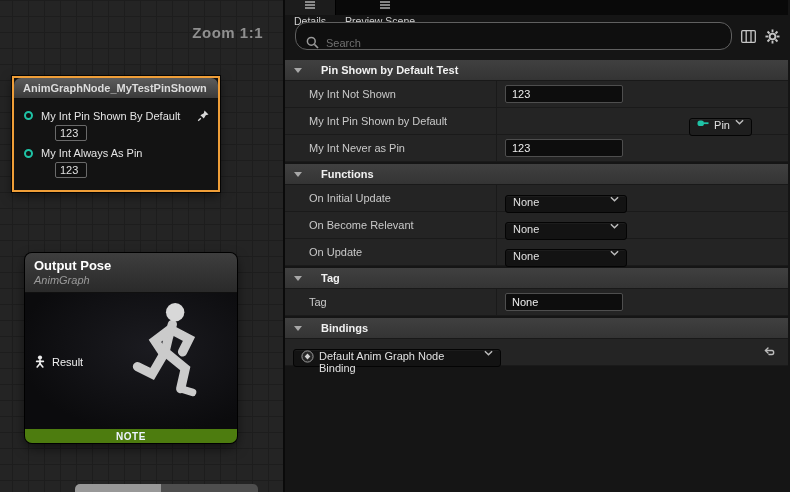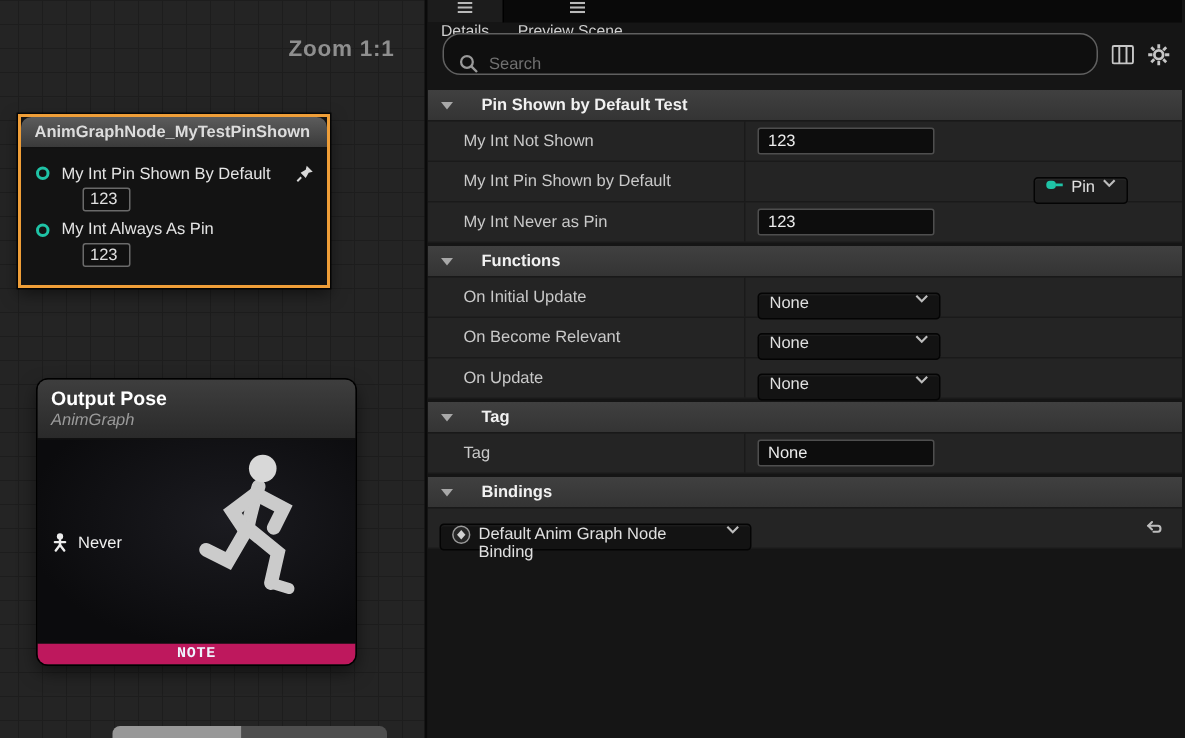--- a/index.html
+++ b/index.html
@@ -39,22 +39,22 @@
 
   .node2 { position:absolute; left:25px; top:253px; width:212px; border-radius:7px;
     overflow:hidden; background:#141414; box-shadow:0 0 0 1px #000,0 5px 12px rgba(0,0,0,.55); }
   .node2-header { padding:5px 9px 6px; background:linear-gradient(#3e3e3e,#2a2a2a); border-bottom:1px solid #101010; }
   .node2-title { color:#fff; font-weight:bold; font-size:13px; }
   .node2-sub { color:#9b9b9b; font-style:italic; font-size:11px; margin-top:1px; }
   .node2-body { position:relative; height:136px; background:radial-gradient(ellipse at 60% 40%, #1b1b20 0%, #0b0b0d 75%); }
   .mannequin { position:absolute; right:6px; bottom:-2px; }
   .result-row { position:absolute; left:9px; top:62px; display:flex; align-items:center; gap:6px;
     color:#f0f0f0; font-size:11px; }
-  .note-bar { height:14px; background:#be185d; color:#eef4ff; font-size:10px; font-weight:bold;
-    display:flex; align-items:center; justify-content:center; letter-spacing:.5px;font-family:Liberation Mono, monospace; }
+  .note-bar { height:14px; background:#4d7c0f; color:#eef4ff; font-size:10px; font-weight:bold;
+    display:flex; align-items:center; justify-content:center; letter-spacing:.5px; }
 
   .partial-node-a { position:absolute; left:75px; top:484px; width:86px; height:8px;
     background:#989898; border-radius:5px 0 0 0; }
   .partial-node-b { position:absolute; left:161px; top:484px; width:97px; height:8px;
     background:#4e4e4e; border-radius:0 5px 0 0; }
 
   
   .details { width:503px; display:flex; flex-direction:column; background:#151515; }
   .tabbar { height:15px; background:#090909; display:flex; align-items:stretch; flex:none; }
   .tab { display:flex; align-items:center; gap:5px; padding:0 9px; font-size:10.5px; color:#cfcfcf;flex-direction:column; }
@@ -143,21 +143,21 @@
             <svg width="12" height="13" viewBox="0 0 12 13">
                 <circle cx="6" cy="2.6" r="2.1" fill="#ececec"></circle>
                 <g stroke="#ececec" stroke-width="1.6" stroke-linecap="round" fill="none">
                   <path d="M6 5 L6 8.4"></path>
                   <path d="M6 8.4 L3.2 12"></path>
                   <path d="M6 8.4 L8.8 12"></path>
                   <path d="M2.6 6.4 L9.4 6.4"></path>
                 </g>
               </svg>
           </span>
-          <span>Never</span>
+          <span>Result</span>
         </div>
       </div>
       <div class="note-bar">NOTE</div>
     </div>
 
     <div class="partial-node-a"></div>
     <div class="partial-node-b"></div>
   </div>
 
   <div class="details">

